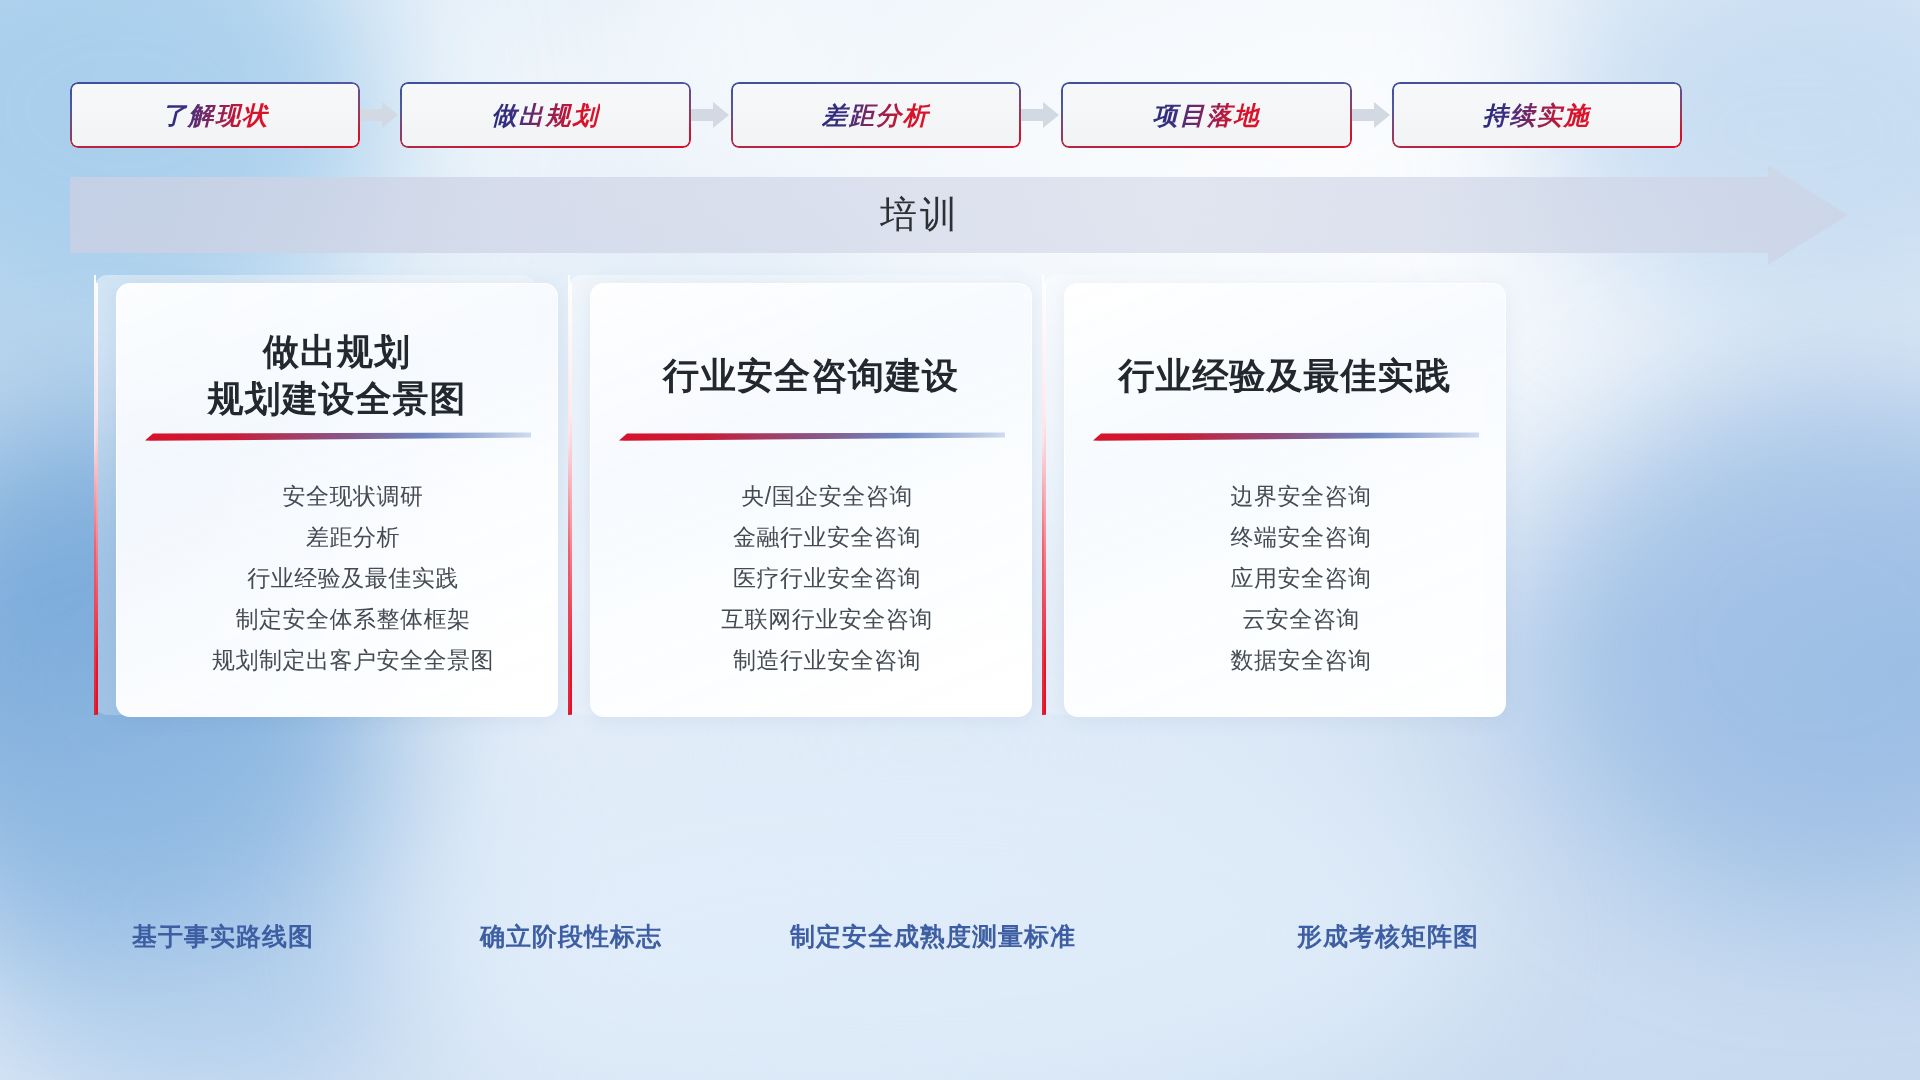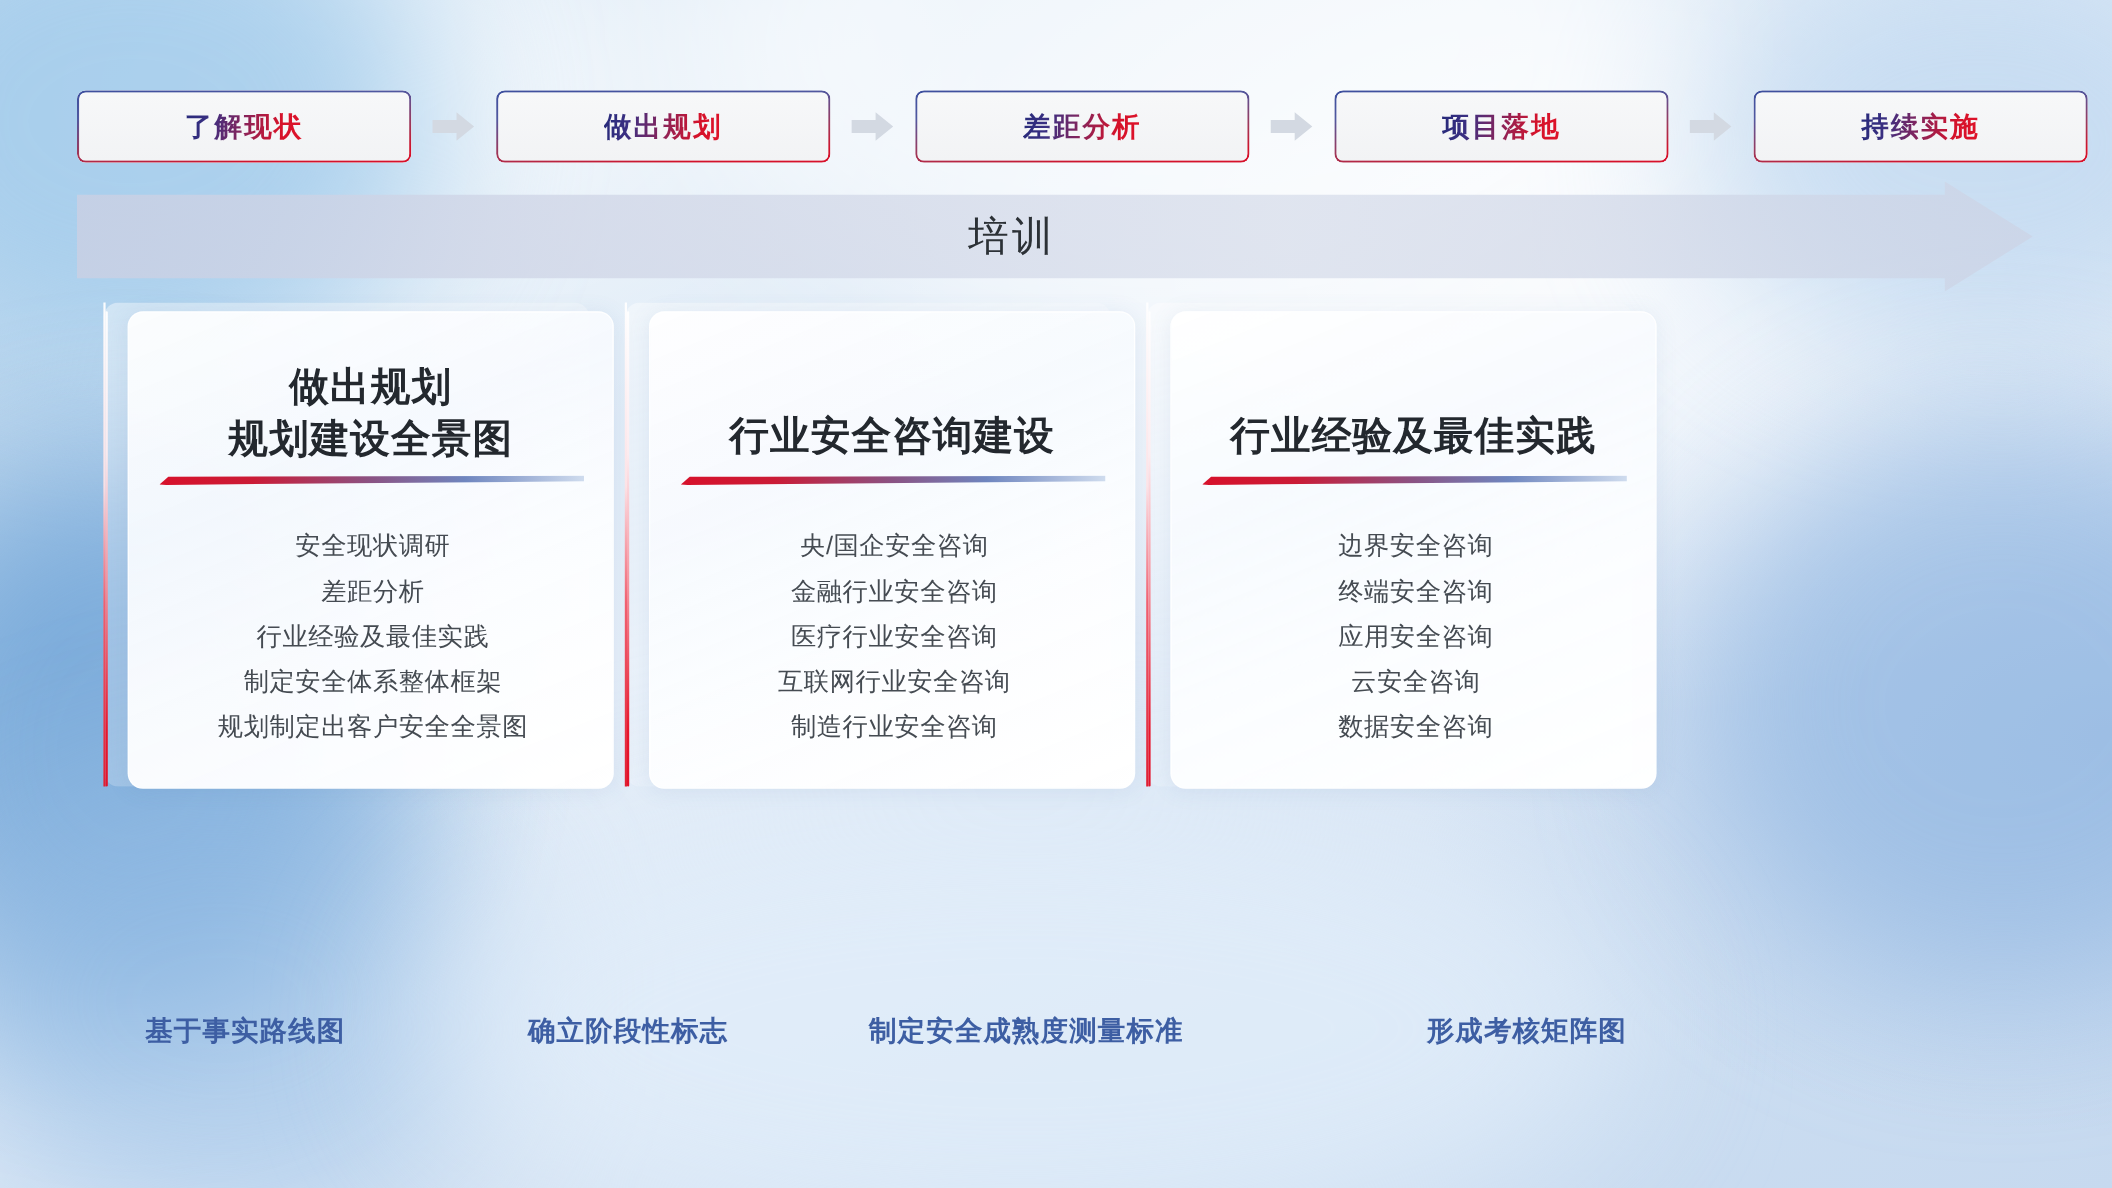--- a/index.html
+++ b/index.html
@@ -36,25 +36,26 @@
   .blob-right-top  { right: -140px; top: -60px;  width: 520px; height: 380px; background: rgba(176,206,236,0.6); }
   .blob-right-mid  { right: -180px; top: 380px;  width: 560px; height: 520px; background: rgba(142,180,224,0.62); }
   .blob-center-hi  { left: 620px;  top: -220px;  width: 900px; height: 520px; background: rgba(255,255,255,0.62); }
   .blob-center-low { left: 380px;  top: 720px;   width: 1100px; height: 430px; background: rgba(226,238,250,0.75); }
 
   
   #process-strip {
     position: absolute;
     left: 70px;
     top: 80px;
-    width: 1828px;
+    width: 1612px;
     height: 70px;
     display: flex;
     align-items: center;
     justify-content: space-between;
+    font-style: italic;
   }
   .process-step {
     position: relative;
     width: 304px;
     height: 66px;
     border-radius: 8px;
     background: linear-gradient(#f4f5f7, #f2f3f5);
     padding: 1px;
     box-sizing: border-box;
   }
@@ -181,33 +182,33 @@
     padding: 0 24px;
     font-size: 36px;
     line-height: 47px;
     font-weight: 700;
     color: #23282e;
     text-align: center;
     letter-spacing: 1px;
     white-space: pre-line;
   }
   .card.t-two .card-title { padding-top: 44px; }
-  .card.t-one .card-title { padding-top: 88px; }
+  .card.t-one .card-title { padding-top: 68px; }
 
   .card-divider {
     position: absolute;
     left: 28px;
     width: 386px;
     height: 9px;
   }
   .card-divider svg { display: block; width: 100%; height: 100%; }
 
   .card-list {
     position: absolute;
-    left: 2px;
+    left: 16px;
     width: 100%;
     list-style: none;
     margin: 0;
     padding: 0;
     text-align: center;
   }
   .card-list li {
     font-size: 23px;
     line-height: 41px;
     color: #454b52;

